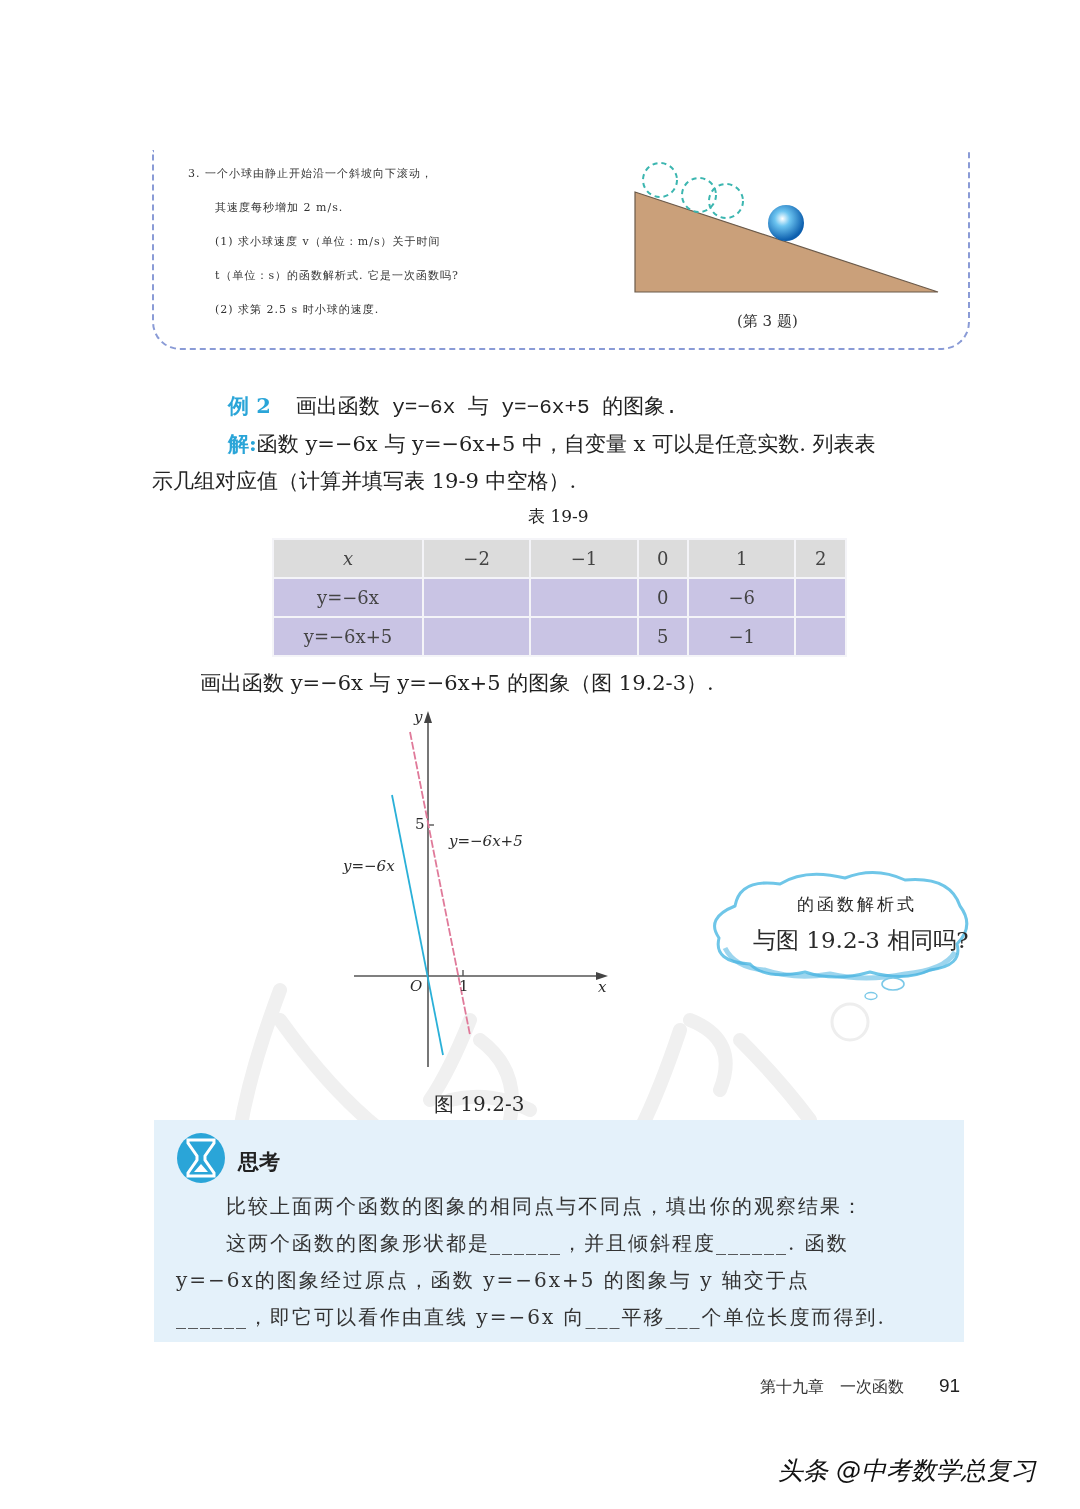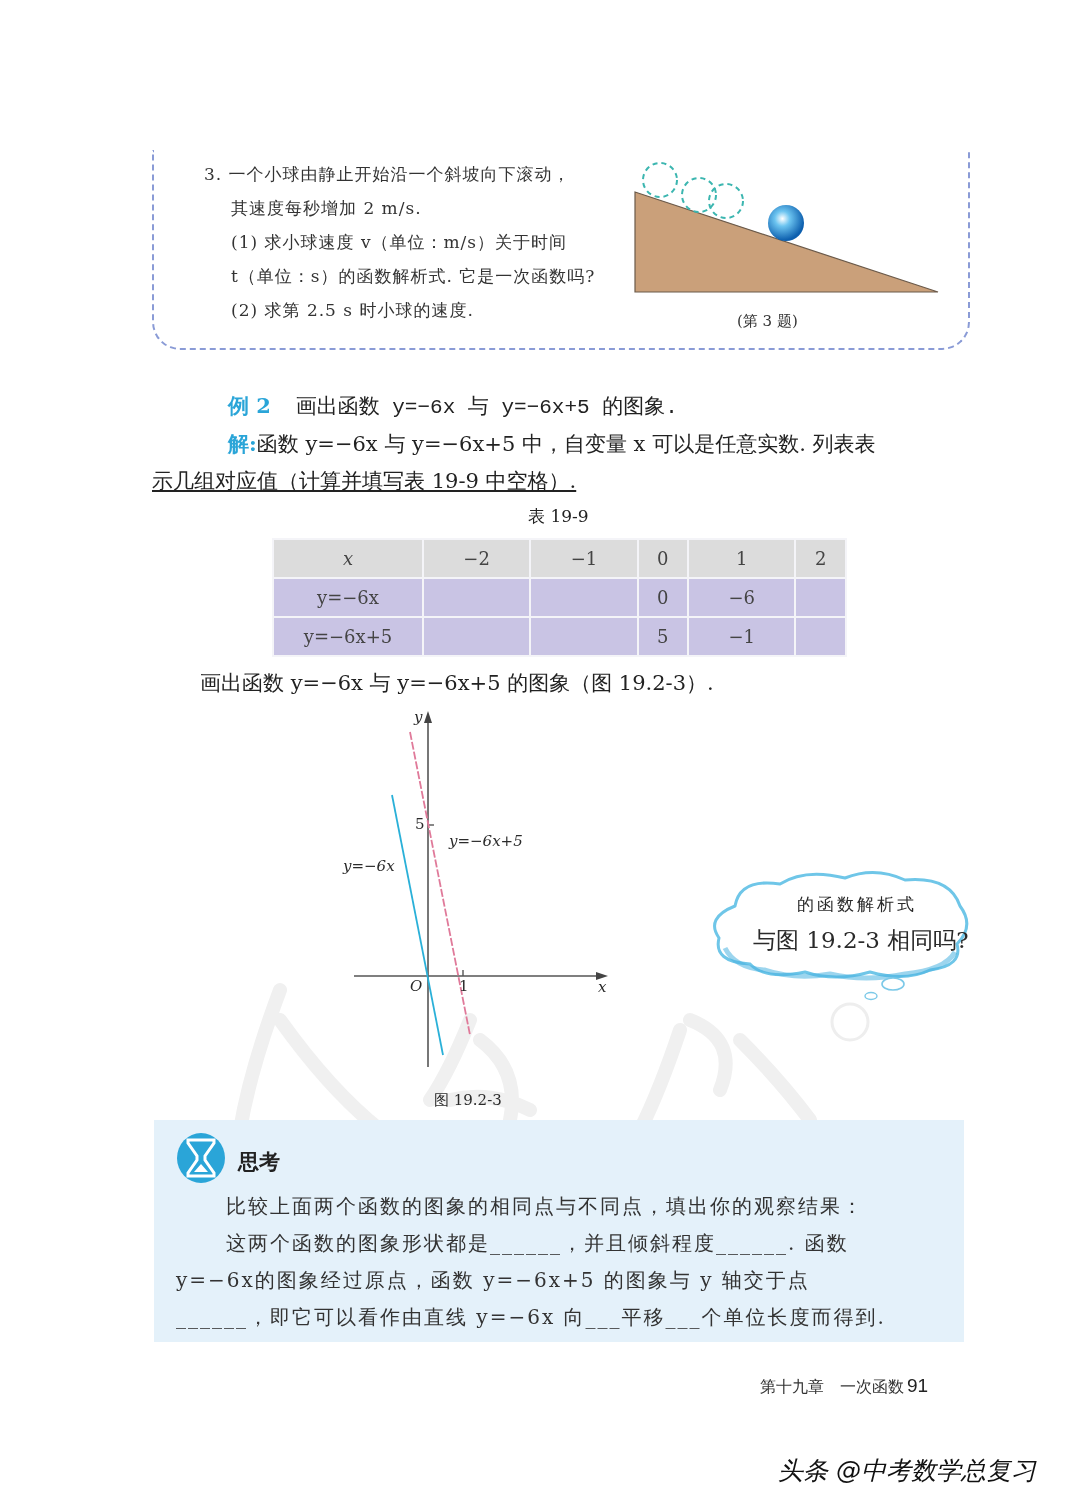--- a/index.html
+++ b/index.html
@@ -7,21 +7,21 @@
   body { position:relative; font-family:"DejaVu Serif","Liberation Serif",serif; color:#2a2a2a; }
   .abs { position:absolute; }
 
   
   .exercise-box {
     left:152px; top:150px; width:818px; height:200px;
     border-left:2px dashed #8a9bd6; border-right:2px dashed #8a9bd6;
     border-bottom:2px dashed #8a9bd6; border-top:none;
     border-bottom-left-radius:28px; border-bottom-right-radius:28px;
   }
-  .ex-line { font-size:17px; line-height:34px; white-space:nowrap; color:#333; letter-spacing:1px;margin-left:16px; }
+  .ex-line { font-size:11px; line-height:34px; white-space:nowrap; color:#333; letter-spacing:1px; }
   .ex-caption { font-size:15px; color:#333; }
 
   .example-line { font-size:21px; white-space:nowrap; color:#222; }
   .blue-label { color:#2aa5d8; font-weight:bold;margin-left:28px; }
   .table-title { font-size:17px; font-weight:normal; color:#222; }
 
   table.values { border-collapse:collapse; position:absolute; left:272px; top:538px; width:575px; }
   table.values td { height:39px; text-align:center; font-size:18px; color:#444; border:2px solid #f4f4f8; }
   table.values tr.head td { background:#dcdcdc; }
   table.values tr.row td { background:#c9c4e4; }
@@ -72,21 +72,21 @@
 </svg>
 <div class="abs ex-caption" style="left:737px;top:312px;">(第 3 题)</div>
 
 <div class="abs example-line" style="left:200px;top:392px;">
   <span class="blue-label">例 2</span>
   <span style="margin-left:18px;font-family:Liberation Mono, monospace;">画出函数 y=−6x 与 y=−6x+5 的图象.</span>
 </div>
 <div class="abs example-line" style="left:200px;top:430px;">
   <span class="blue-label">解:</span><span>函数 y=−6x 与 y=−6x+5 中，自变量 x 可以是任意实数. 列表表</span>
 </div>
-<div class="abs example-line" style="left:152px;top:467px;text-decoration:underline;">示几组对应值（计算并填写表 19-9 中空格）.</div>
+<div class="abs example-line" style="left:152px;top:467px;">示几组对应值（计算并填写表 19-9 中空格）.</div>
 <div class="abs table-title" style="left:528px;top:505px;">表 19-9</div>
 
 <table class="values">
   <tbody>
       <tr class="head">
     <td class="first" style="font-style:italic;">x</td>
     <td>−2</td>
     <td>−1</td>
     <td>0</td>
     <td>1</td>
@@ -126,21 +126,21 @@
 
   <line x1="70" y1="27" x2="130" y2="330" stroke="#e07a9a" stroke-width="1.8" stroke-dasharray="8,2"></line>
 </svg>
 <div class="abs" style="left:414px;top:708px;font-style:italic;font-size:15px;">y</div>
 <div class="abs" style="left:598px;top:978px;font-style:italic;font-size:15px;">x</div>
 <div class="abs" style="left:410px;top:977px;font-style:italic;font-size:15px;">O</div>
 <div class="abs" style="left:415px;top:815px;font-size:15px;">5</div>
 <div class="abs" style="left:459px;top:977px;font-size:15px;">1</div>
 <div class="abs" style="left:343px;top:857px;font-style:italic;font-size:15px;">y=−6x</div>
 <div class="abs" style="left:449px;top:832px;font-style:italic;font-size:15px;">y=−6x+5</div>
-<div class="abs" style="left:434px;top:1091px;font-size:15px;">图 19.2-3</div>
+<div class="abs" style="left:434px;top:1091px;font-size:20px;">图 19.2-3</div>
 
 <svg class="abs" style="left:705px;top:866px;" width="270" height="140" viewBox="0 0 270 140">
   <path d="M30 40 Q35 12 75 18 Q100 2 140 12 Q170 0 200 14 Q245 10 255 40 Q270 60 252 78 Q258 100 225 104 Q200 116 165 106 Q130 116 100 106 Q60 114 45 98 Q8 96 14 72 Q0 52 30 40 Z" fill="#ffffff" stroke="#6fc6e8" stroke-width="3"></path>
   <path d="M20 82 Q30 102 60 104 Q90 114 125 108 Q160 116 200 108 Q240 104 250 86" fill="none" stroke="#4bb3e0" stroke-width="5" opacity="0.55"></path>
   <ellipse cx="188" cy="118" rx="11" ry="6" fill="#fff" stroke="#7cc9e8" stroke-width="1.6"></ellipse>
   <ellipse cx="166" cy="130" rx="6" ry="3.5" fill="#fff" stroke="#7cc9e8" stroke-width="1.4"></ellipse>
 </svg>
 <div class="abs" style="left:797px;top:893px;font-size:17px;letter-spacing:3px;white-space:nowrap;">的函数解析式</div>
 <div class="abs" style="left:753px;top:925px;font-size:23px;white-space:nowrap;">与图 19.2-3 相同吗?</div>
 
@@ -150,15 +150,15 @@
   <path d="M12 8 L38 8 L38 11 L29 24 L29 28 L38 41 L38 44 L12 44 L12 41 L21 28 L21 24 L12 11 Z" fill="none" stroke="#fff" stroke-width="3"></path>
   <path d="M18 40 L25 32 L32 40 Z" fill="#fff"></path>
 </svg>
 <div class="abs think-title" style="left:238px;top:1148px;">思考</div>
 <div class="abs think-line" style="left:226px;top:1193px;">比较上面两个函数的图象的相同点与不同点，填出你的观察结果：</div>
 <div class="abs think-line" style="left:226px;top:1230px;">这两个函数的图象形状都是______，并且倾斜程度______. 函数</div>
 <div class="abs think-line" style="left:176px;top:1267px;">y=−6x的图象经过原点，函数 y=−6x+5 的图象与 y 轴交于点</div>
 <div class="abs think-line" style="left:176px;top:1304px;">______，即它可以看作由直线 y=−6x 向___平移___个单位长度而得到.</div>
 
 <div class="abs footer" style="left:760px;top:1377px;">第十九章　一次函数</div>
-<div class="abs footer-page" style="left:907px;top:1375px;">91</div>
+<div class="abs footer-page" style="left:939px;top:1375px;">91</div>
 
 <div class="abs credit" style="left:778px;top:1454px;font-style:italic;">头条 @中考数学总复习</div>
 
 </body></html>

